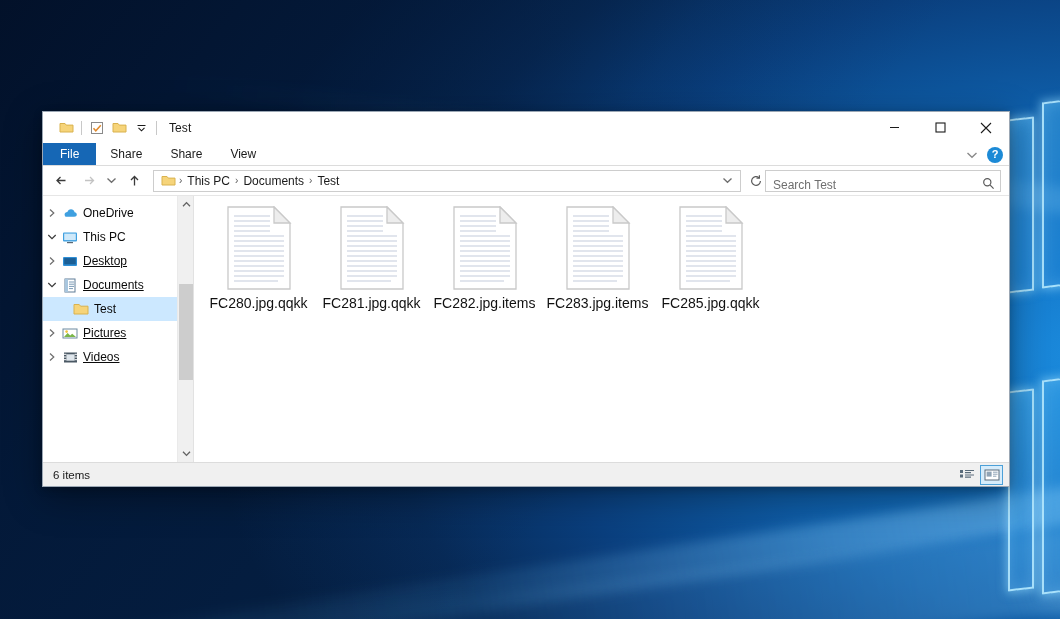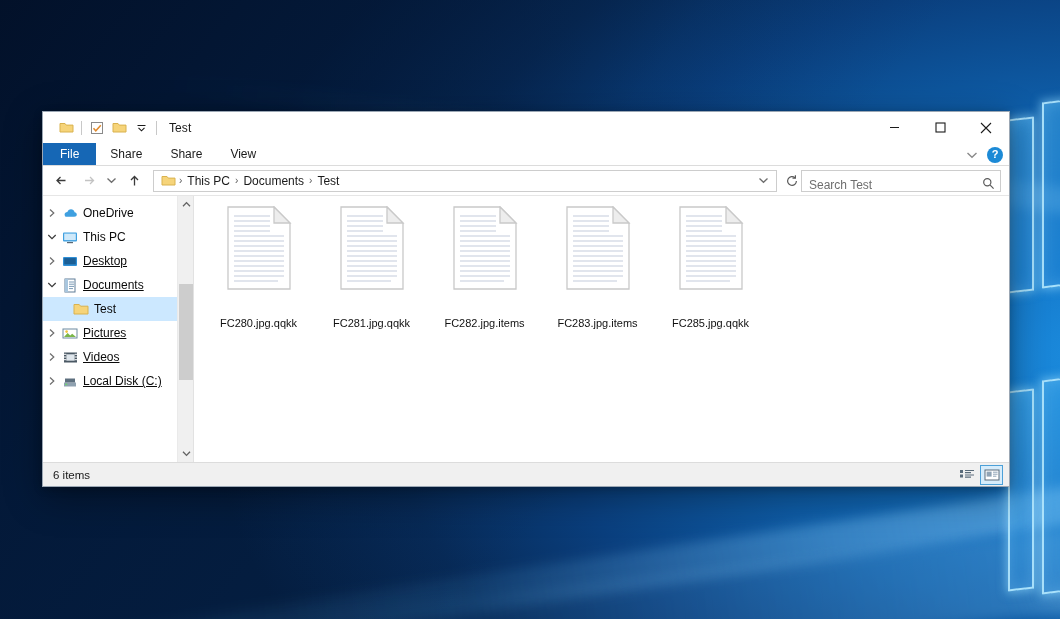--- a/index.html
+++ b/index.html
@@ -103,21 +103,21 @@
   .crumbs {
     flex: 1 1 auto; height: 22px; margin-left: 6px; margin-right: 6px;
     border: 1px solid #cdcdcd; background: #fff;
     display: flex; align-items: center; padding: 0 4px; min-width: 0;
   }
   .crumb { font-size: 12px; color: #1a1a1a; padding: 0 4px; white-space: nowrap; }
   .crumb-sep { color: #5a5a5a; font-size: 10px; padding: 0 1px; }
   .crumbs-spacer { flex: 1 1 auto; }
   .crumb-drop, .crumb-refresh { width: 18px; height: 20px; display: flex; align-items: center; justify-content: center; }
   .searchbox {
-    width: 200px; height: 22px; border: 1px solid #cdcdcd; background: #fff;
+    width: 236px; height: 22px; border: 1px solid #cdcdcd; background: #fff;
     display: flex; align-items: center; padding: 8px 5px 0 7px;
   }
   .searchbox input {
     flex: 1 1 auto; border: 0; outline: 0; font-size: 12px; color: #1a1a1a;
     font-family: "Liberation Sans", sans-serif; background: transparent; min-width: 0;
   }
   .searchbox input::placeholder { color: #6e6e6e; }
 
   
   .wbody { flex: 1 1 auto; display: flex; min-height: 0; }
@@ -161,21 +161,21 @@
   .content { flex: 1 1 auto; background: #fff; position: relative; overflow: hidden; }
   .files {
     display: flex; flex-wrap: wrap; align-content: flex-start;
     padding: 6px 0 0 8px;
   }
   .file-item {
     width: 113px; padding: 4px 2px 6px; display: flex; flex-direction: column;
     align-items: center; gap: 5px;
   }
   .doc-icon { position: relative; width: 66px; height: 84px; }
-  .fname { font-size: 11px; color: #111; text-align: center; white-space: nowrap; margin-top: 22px; }
+  .fname { font-size: 14px; color: #111; text-align: center; white-space: nowrap; }
 
   
   .statusbar {
     height: 24px; flex: 0 0 24px; background: #f0f0f0;
     border-top: 1px solid #dcdcdc; display: flex; align-items: center;
     padding: 0 6px 0 10px;
   }
   .status-text { font-size: 11.5px; color: #1a1a1a; }
   .status-spacer { flex: 1 1 auto; }
   .viewbtns { display: flex; gap: 2px; }
@@ -425,35 +425,20 @@
             <span class="tico">
               <svg width="15" height="13" viewBox="0 0 15 13">
                 <rect x="1" y="1.5" width="13" height="10" fill="#4a5864"></rect>
                 <rect x="3.4" y="3.3" width="8.2" height="6.4" fill="#dfe6ec"></rect>
                 <path d="M1 3.3h2.4M1 6h2.4M1 8.7h2.4M11.6 3.3H14M11.6 6H14M11.6 8.7H14" stroke="#fff" stroke-width="1"></path>
               </svg>
             </span>
             <span class="tlbl">Videos</span>
           </div>
 
-          <div class="trow indent-2">
-            <span class="chev">
-              <svg width="8" height="10" viewBox="0 0 8 10">
-                  <path d="M2 1.5L5.8 5 2 8.5" fill="none" stroke="#6d6d6d" stroke-width="1.2"></path>
-                </svg>
-            </span>
-            <span class="tico">
-              <svg width="16" height="13" viewBox="0 0 16 13">
-                <path d="M2 7.5h12v4H2z" fill="#8fa1b0"></path>
-                <path d="M3 3.5h10v4H3z" fill="#5d6f7e"></path>
-                <rect x="3.2" y="8.6" width="2" height="1.5" fill="#6fd36f"></rect>
-              </svg>
-            </span>
-            <span class="tlbl">Local Disk (C:)</span>
-          </div>
 
         </div>
 
         <div class="sb-scroll">
           <div class="sb-arrow up">
             <svg width="9" height="7" viewBox="0 0 9 7">
                 <path d="M1 5.2L4.5 1.6 8 5.2" fill="none" stroke="#606060" stroke-width="1.3"></path>
               </svg>
           </div>
           <div class="sb-thumb"></div>

